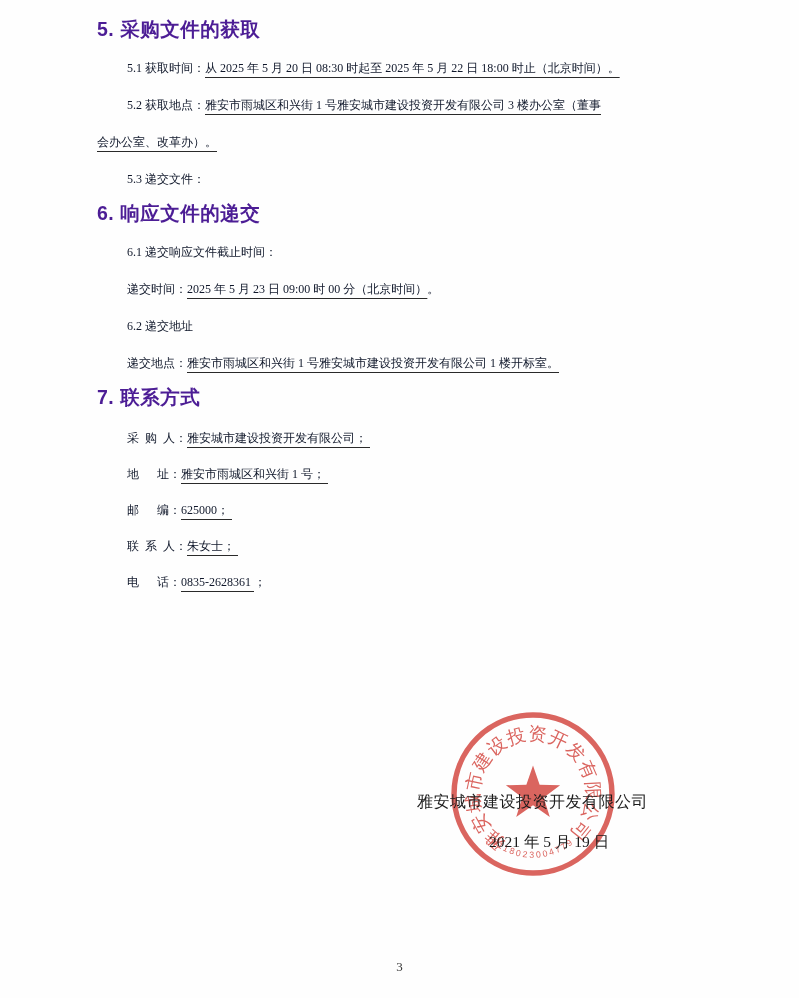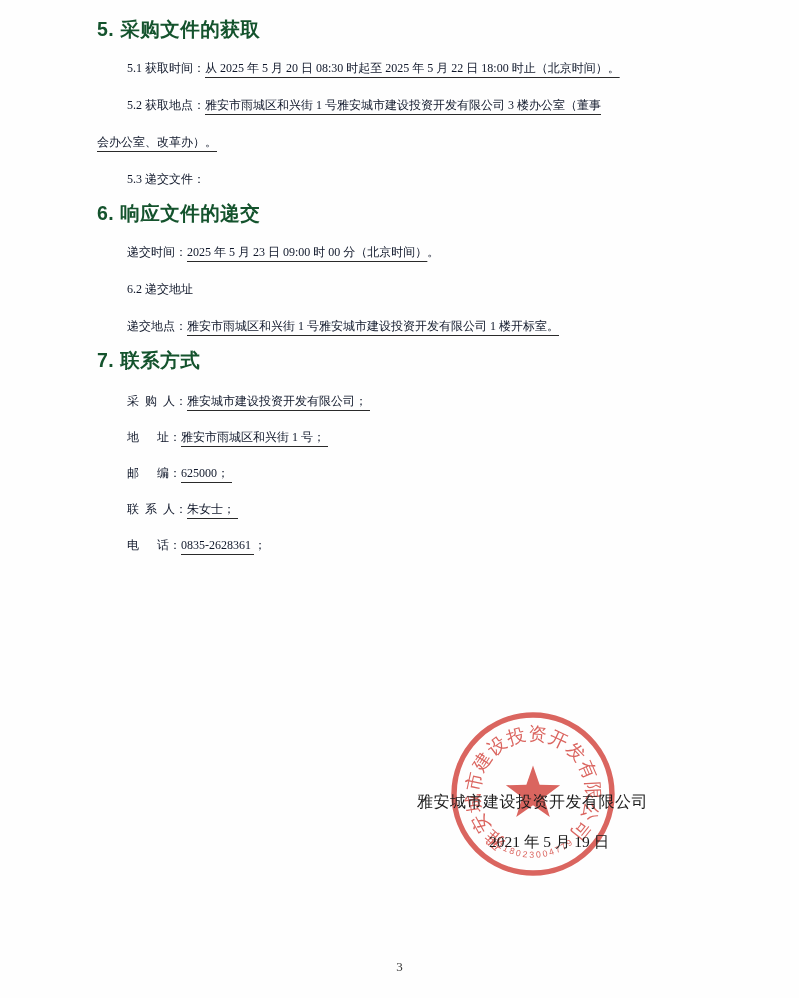--- a/index.html
+++ b/index.html
@@ -12,21 +12,21 @@
     overflow: hidden;
   }
   .page { position: relative; width: 799px; height: 998px; background: #fefefe; }
   .content { padding: 14px 84px 0 97px; }
 
   .section-title {
     font-family: "Liberation Sans", "DejaVu Sans", sans-serif;
     font-weight: bold;
     font-size: 19.5px;
     line-height: 30px;
-    color: #14532d;
+    color: #4c1d95;
     letter-spacing: 0.5px;
     white-space: pre;
   }
   .title-6 { margin-top: 0px; }
   .title-7 { }
 
   .para {
     font-size: 12px;
     line-height: 37px;
     text-indent: 30px;
@@ -77,20 +77,21 @@
     <div class="section-title">5. 采购文件的获取</div>
     <div class="group-5">
       <p class="para"><span>5.1 获取时间：</span><span class="u">从 2025 年 5 月 20 日 08:30 时起至 2025 年 5 月 22 日 18:00 时止（北京时间）。</span></p>
       <p class="para"><span>5.2 获取地点：</span><span class="u">雅安市雨城区和兴街 1 号雅安城市建设投资开发有限公司 3 楼办公室（董事
 会办公室、改革办）。</span></p>
       <p class="para"><span>5.3 递交文件：</span></p>
     </div>
 
     <div class="section-title title-6">6. 响应文件的递交</div>
     <div class="group-6">
+      <p class="para"><span>6.1 递交响应文件截止时间：</span></p>
       <p class="para"><span>递交时间：</span><span class="u">2025 年 5 月 23 日 09:00 时 00 分（北京时间）</span><span>。</span></p>
       <p class="para"><span>6.2 递交地址</span></p>
       <p class="para"><span>递交地点：</span><span class="u">雅安市雨城区和兴街 1 号雅安城市建设投资开发有限公司 1 楼开标室。</span></p>
     </div>
 
     <div class="section-title title-7">7. 联系方式</div>
     <div class="group-7">
       <p class="para"><span>采  购  人：</span><span class="u">雅安城市建设投资开发有限公司； </span><span></span></p>
       <p class="para"><span>地      址：</span><span class="u">雅安市雨城区和兴街 1 号； </span><span></span></p>
       <p class="para"><span>邮      编：</span><span class="u">625000； </span><span></span></p>

